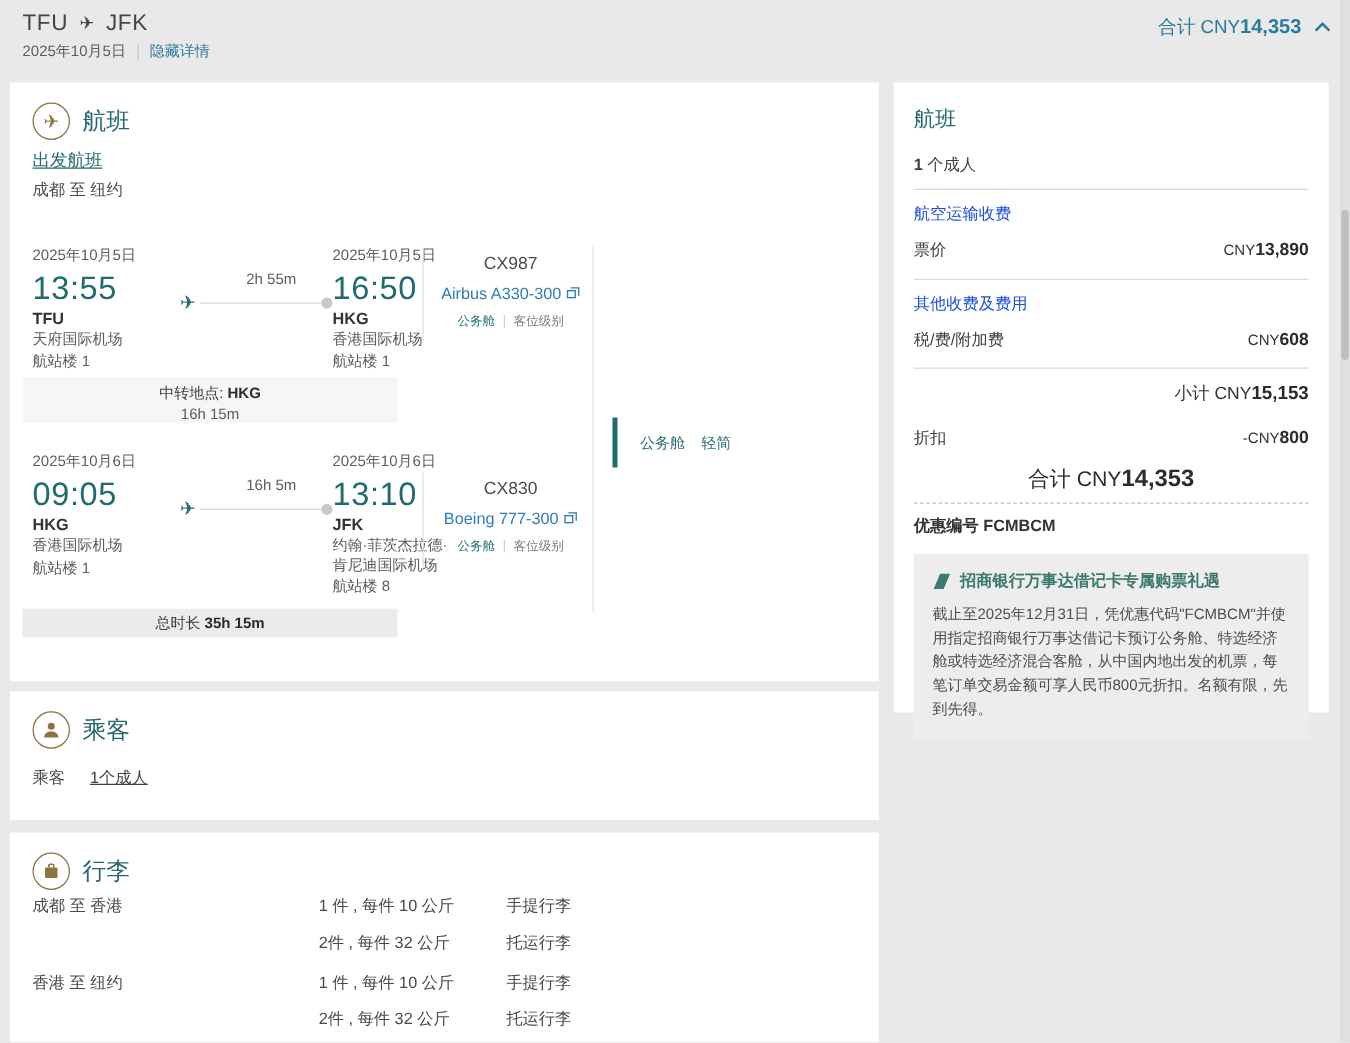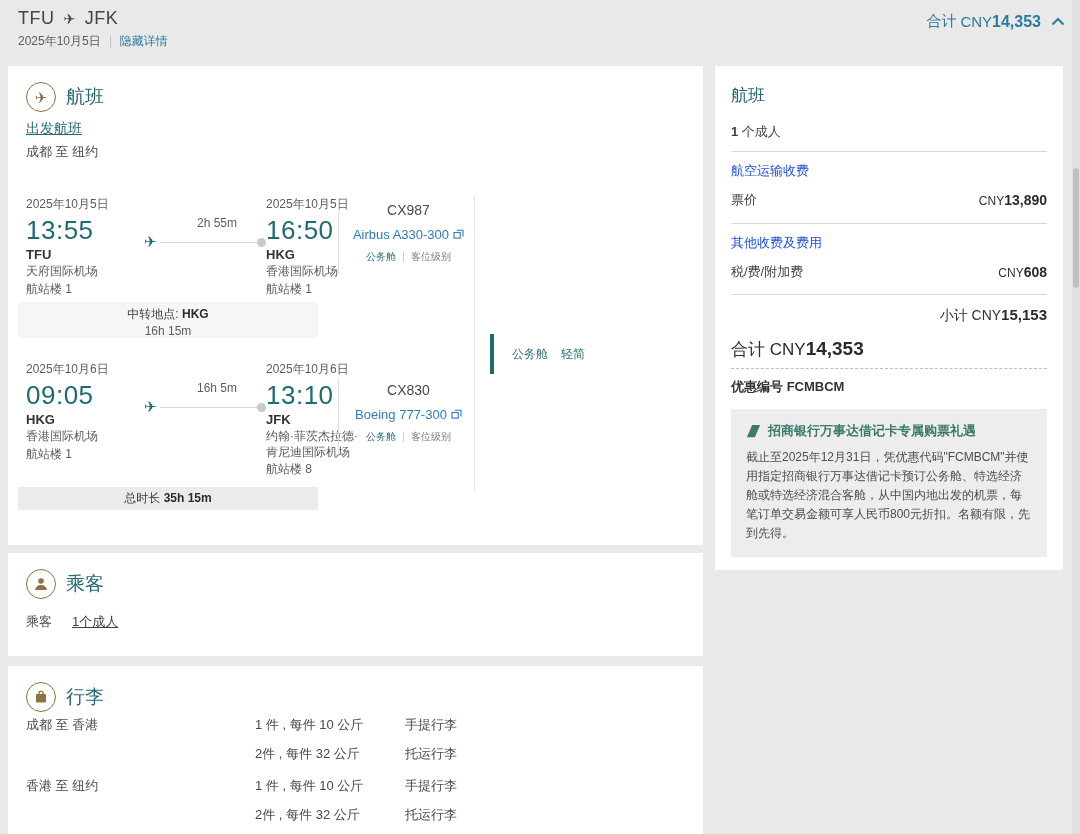--- a/index.html
+++ b/index.html
@@ -84,27 +84,27 @@
   .bag-row { display:grid; grid-template-columns:229px 150px 1fr; height:29px; align-items:start; font-size:13px; color:#4a4a4a; }
 
   
   .summary-card { left:715px; top:66px; width:348px; height:504px; padding:16px; }
   .sum-title { font-size:17px; color:#25696e; margin-top:2px; }
   .sum-pax { margin-top:16px; font-size:13px; color:#404040; }
   .sum-pax b { font-size:13px; }
   .hr { border-top:1px solid #d9d9d9; }
   .hr-1 { margin-top:10px; } .hr-2 { margin-top:14px; } .hr-3 { margin-top:13px; }
   .grp { margin-top:10px; font-size:13px; color:#1d4ed8; }
-  .srow { margin-top:11px; display:flex; justify-content:space-between; align-items:center; }
+  .srow { margin-top:11px; display:flex; justify-content:space-between; align-items:flex-start; }
   .srow .lbl { font-size:13px; color:#404040; }
   .cur { font-size:12px; color:#333; }
   .val { font-size:14px; font-weight:700; color:#2b2b2b; }
   .subtotal { margin-top:11px; text-align:right; font-size:14px; color:#333; }
   .subtotal b { font-size:15px; color:#2b2b2b; }
-  .grand { margin-top:13px; text-align:left; font-size:17px; color:#2b2b2b; }
+  .grand { margin-top:13px; text-align:center; font-size:17px; color:#2b2b2b; }
   .grand b { font-size:19px; }
   .dashed { border-top:1px dashed #bdbdbd; margin-top:7px; }
   .promo-line { margin-top:9px; font-size:13px; font-weight:700; color:#333; }
   .promo-box { margin-top:13px; background:#ededed; padding:13px 15px 14px; }
   .promo-title { display:flex; align-items:center; gap:7px; font-size:13px; font-weight:700; color:#3b7a6c; }
   .promo-body { margin-top:8px; font-size:12px; line-height:19px; color:#4d4d4d; }
 
   .scrollbar-track { position:absolute; right:0; top:0; width:8px; height:834px; background:#e0e0e0; }
   .scrollbar-thumb { position:absolute; right:1px; top:168px; width:6px; height:120px; border-radius:3px; background:#bfbfbf; }
 </style>
@@ -304,20 +304,24 @@
   <div class="grp">其他收费及费用</div>
   <div class="srow">
     <a class="lbl teal-link">税/费/附加费</a>
     <span><span class="cur">CNY</span><span class="val">608</span></span>
   </div>
   <div class="hr hr-3"></div>
 
   <div class="subtotal">
     <span>小计</span> <span>CNY</span><b>15,153</b>
   </div>
+  <div class="srow" style="margin-top:17px">
+    <span class="lbl">折扣</span>
+    <span><span class="cur">-CNY</span><span class="val">800</span></span>
+  </div>
   <div class="grand">
     <span>合计</span> <span>CNY</span><b>14,353</b>
   </div>
   <div class="dashed"></div>
 
   <div class="promo-line">
     <span>优惠编号</span>
     <span>FCMBCM</span>
   </div>
 

